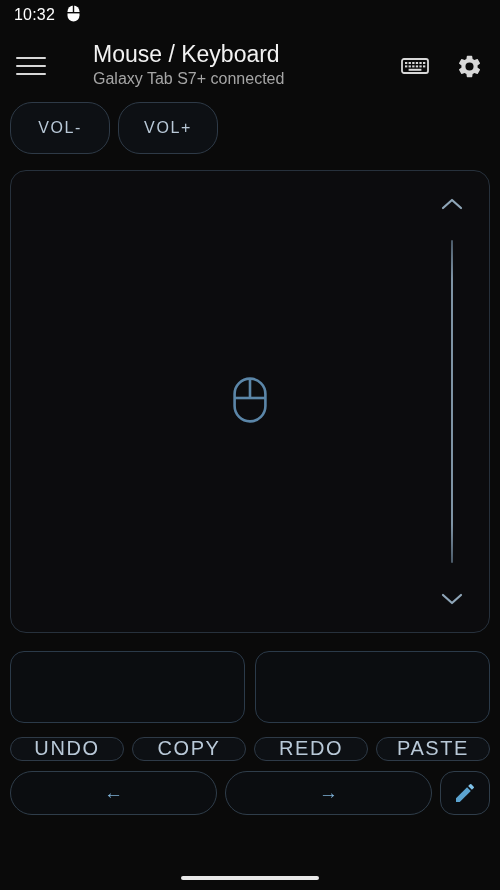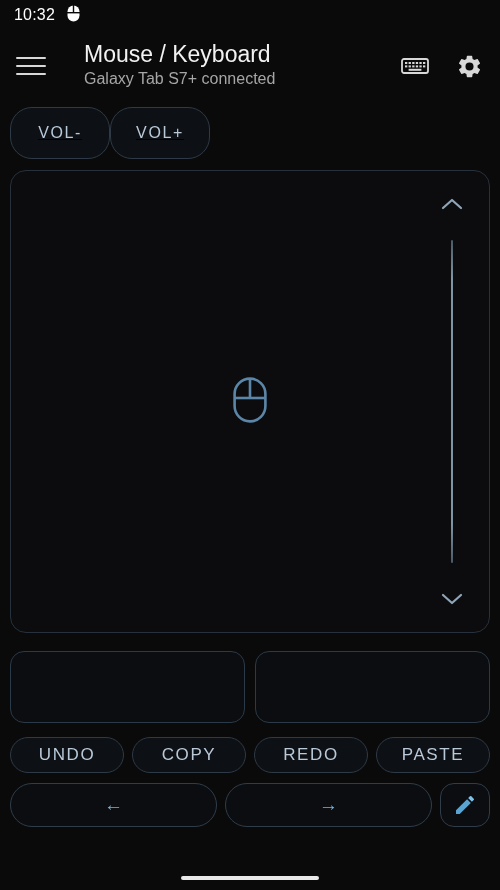--- a/index.html
+++ b/index.html
@@ -33,21 +33,21 @@
   .sb-right { margin-left: auto; display: flex; align-items: center; gap: 7px; }
   .sb-batt-text { font-size: 15px; color: #fff; letter-spacing: 0.2px; }
   .sb-icon { display: block; }
 
   
   .header {
     flex: 0 0 72px;
     display: flex;
     align-items: center;
     padding: 0 14px 0 16px;
-    gap: 14px;
+    gap: 23px;
   }
   .hamburger {
     width: 34px; height: 34px;
     display: flex; flex-direction: column;
     justify-content: center; gap: 6px;
     cursor: pointer;
     flex: 0 0 auto;
   }
   .hamburger span {
     display: block; height: 2px; width: 30px;
@@ -81,24 +81,22 @@
     letter-spacing: 1.6px;
     font-size: 16px;
     line-height: 1.18;
     user-select: none;
   }
 
   
   .media-row {
     flex: 0 0 62px;
     display: flex;
-    gap: 0;
+    gap: 8px;
     padding: 0 10px;
-    align-items: center;
-    text-decoration: underline;
   }
   .media-row .obtn { height: 52px; }
   .m-vdown { flex: 0 0 100px; }
   .m-vup   { flex: 0 0 100px; }
   .m-mute  { flex: 0 0 100px; }
   .m-play  { flex: 1 1 auto; }
   .m-play .lbl { display: block; }
 
   
   .trackpad-wrap { flex: 0 0 auto; padding: 6px 10px 0 10px; }
@@ -148,21 +146,21 @@
     cursor: pointer;
   }
 
   
   .edit-row {
     flex: 0 0 auto;
     display: flex;
     gap: 8px;
     padding: 14px 10px 0 10px;
   }
-  .edit-row .obtn { flex: 1 1 0; height: 36px; font-size: 17px; }
+  .edit-row .obtn { flex: 1 1 0; height: 24px; font-size: 20px; }
 
   
   .nav-row {
     flex: 0 0 auto;
     display: flex;
     gap: 8px;
     padding: 10px 10px 0 10px;
     align-items: center;
   }
   .nav-arrow {

